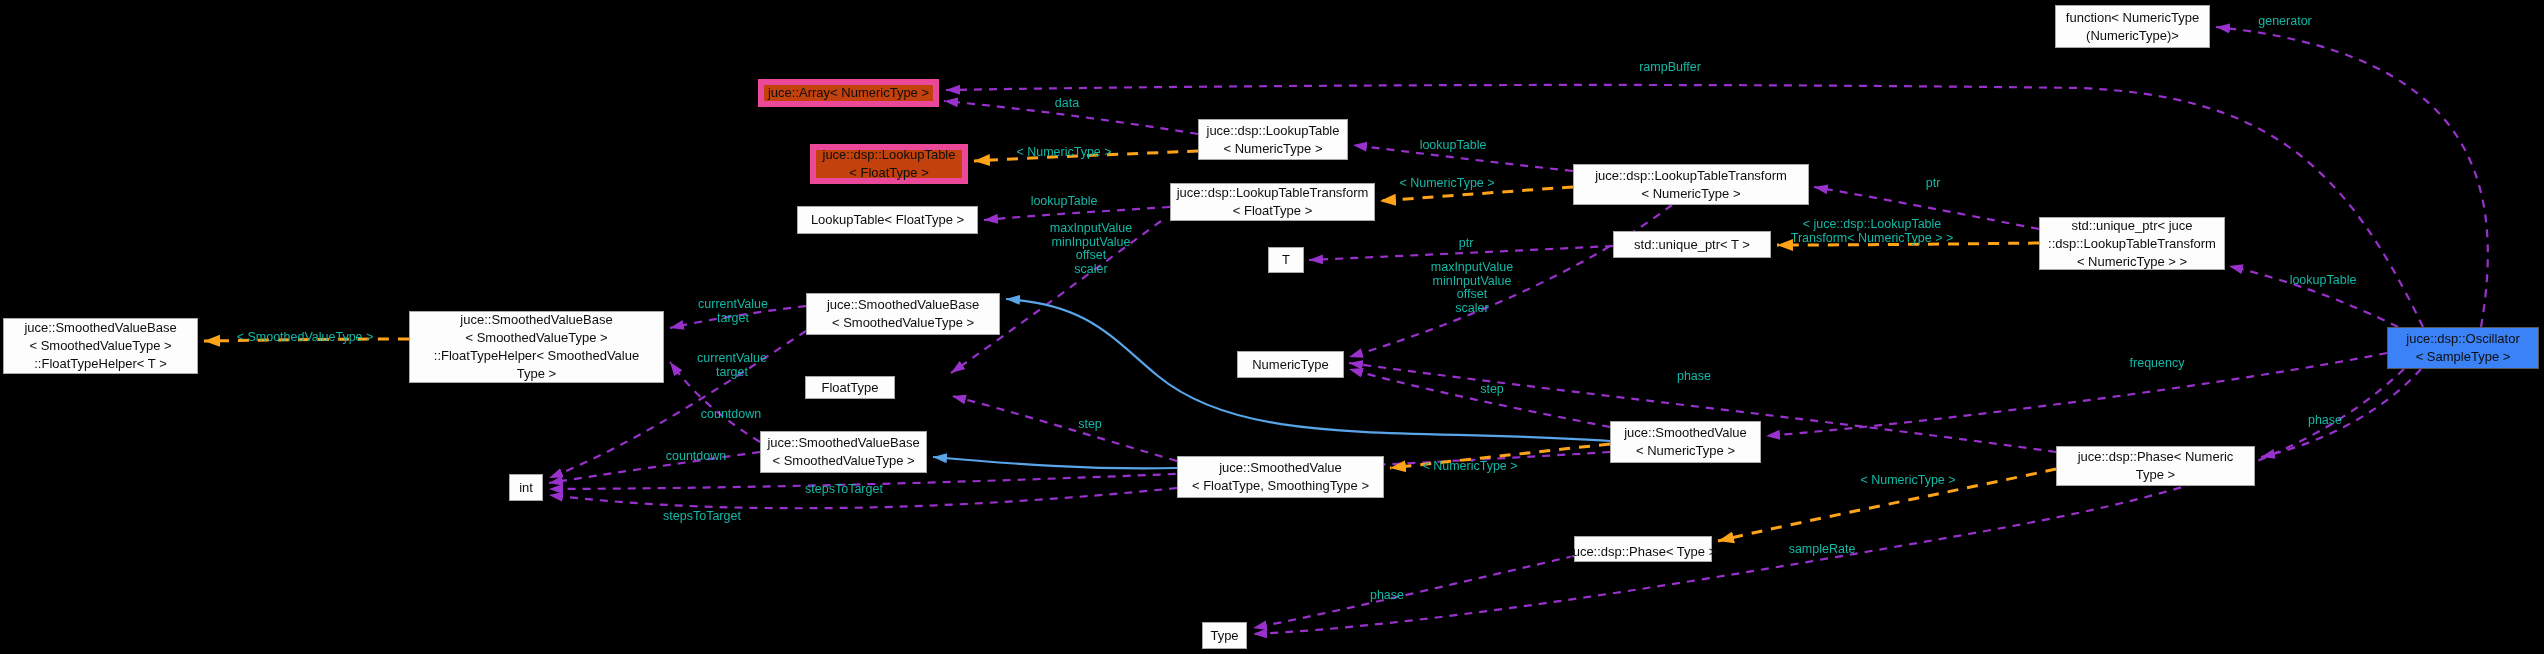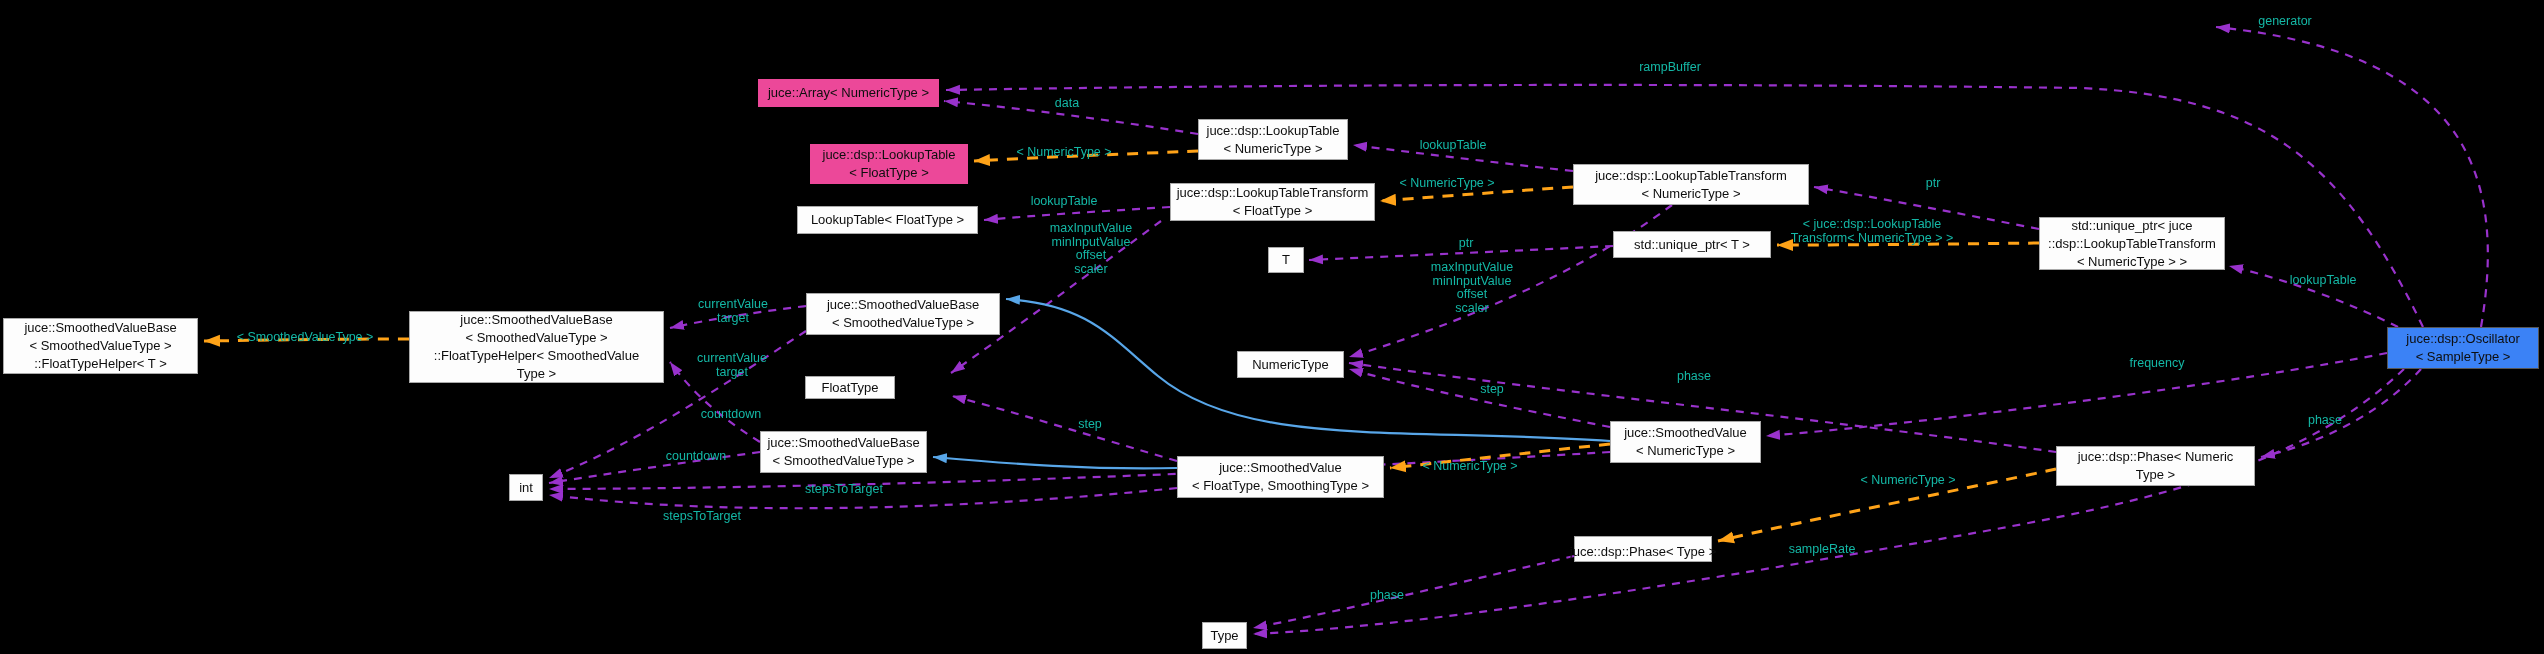--- a/index.html
+++ b/index.html
@@ -2,21 +2,21 @@
 <html><head>
 <meta charset="utf-8">
 <style>
   html,body{margin:0;padding:0;background:#000;}
   #diagram{position:relative;width:2544px;height:654px;background:#000;overflow:hidden;
     font-family:"Liberation Sans","DejaVu Sans",sans-serif;}
   #edges{position:absolute;left:0;top:0;}
   .node{position:absolute;display:flex;align-items:center;justify-content:center;
     background:#fdfdfd;border:1.5px solid #a9a9a9;color:#0e0e0e;font-size:13px;
     line-height:18px;text-align:center;white-space:pre;box-sizing:border-box;z-index:3;}
-  .node.red{border:6px solid #ec4899;background:#ec4899;}
+  .node.red{border:6px solid #ec4899;background:#c2410c;}
   .node.current{background:#3b82f6;border:1.5px solid #565656;}
   .elabel{position:absolute;transform:translate(-50%,-50%);color:#14b8a6;font-size:12.5px;
     line-height:13.5px;text-align:center;white-space:pre;z-index:2;}
 </style>
 </head>
 <body>
 
 <div id="diagram">
 
   <svg id="edges" width="2544" height="654">
@@ -66,20 +66,22 @@
       <path d="M 1610,444 C 1536,452 1464,460 1390,468" marker-end="url(#arr-o)"></path>
       <path d="M 2056,469 C 1950,492 1812,519 1718,541" marker-end="url(#arr-o)"></path>
     </g>
 
     <g fill="none" stroke="#58a6e8" stroke-width="2.2">
       <path d="M 1610,441 C 1400,427 1245,448 1158,376 C 1112,338 1088,304 1006,299" marker-end="url(#arr-b)"></path>
       <path d="M 1177,468 C 1092,470 1012,464 933,457" marker-end="url(#arr-b)"></path>
     </g>
   </svg>
 
+  <div class="node" style="left:2055px;top:5px;width:155px;height:43px;"><span>function&lt; NumericType
+(NumericType)&gt;</span></div>
   <div class="node red" style="left:758px;top:79px;width:181px;height:28px;"><span>juce::Array&lt; NumericType &gt;</span></div>
   <div class="node" style="left:1198px;top:119px;width:150px;height:41px;"><span>juce::dsp::LookupTable
 &lt; NumericType &gt;</span></div>
   <div class="node red" style="left:810px;top:144px;width:158px;height:40px;"><span>juce::dsp::LookupTable
 &lt; FloatType &gt;</span></div>
   <div class="node" style="left:797px;top:206px;width:181px;height:28px;justify-content:center;"><span>LookupTable&lt; FloatType &gt;</span></div>
   <div class="node" style="left:1170px;top:183px;width:205px;height:38px;"><span>juce::dsp::LookupTableTransform
 &lt; FloatType &gt;</span></div>
   <div class="node" style="left:1573px;top:164px;width:236px;height:41px;"><span>juce::dsp::LookupTableTransform
 &lt; NumericType &gt;</span></div>

